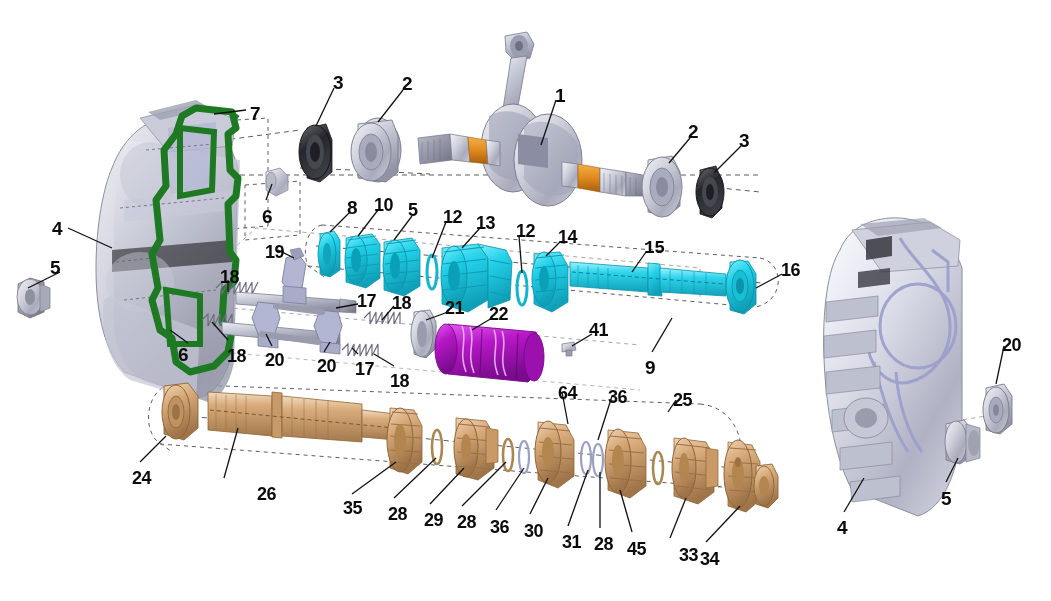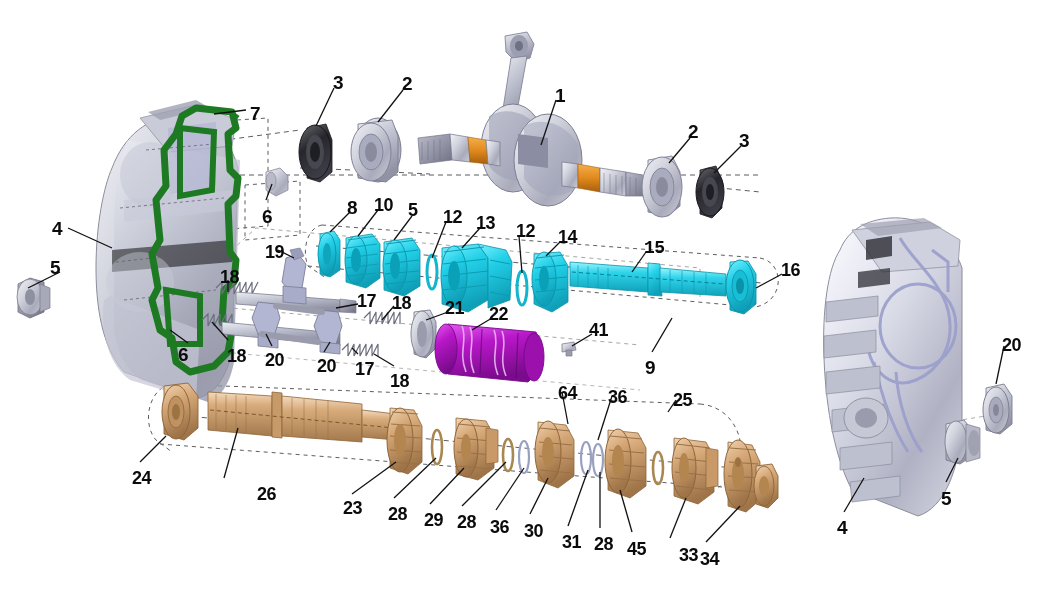--- a/index.html
+++ b/index.html
@@ -668,21 +668,21 @@
       <div class="lbl sm" style="left: 392px; top: 294px;">18</div>
       <div class="lbl sm" style="left: 265px; top: 351px;">20</div>
       <div class="lbl sm" style="left: 317px; top: 357px;">20</div>
       <div class="lbl sm" style="left: 355px; top: 360px;">17</div>
       <div class="lbl sm" style="left: 390px; top: 372px;">18</div>
       <div class="lbl sm" style="left: 445px; top: 299px;">21</div>
       <div class="lbl sm" style="left: 489px; top: 305px;">22</div>
       <div class="lbl sm" style="left: 589px; top: 321px;">41</div>
       <div class="lbl sm" style="left: 132px; top: 469px;">24</div>
       <div class="lbl sm" style="left: 217px; top: 485px; margin-left: 40px;">26</div>
-      <div class="lbl sm" style="left: 343px; top: 499px;">23</div>
+      <div class="lbl sm" style="left: 343px; top: 499px;">35</div>
       <div class="lbl sm" style="left: 388px; top: 505px;">28</div>
       <div class="lbl sm" style="left: 424px; top: 511px;">29</div>
       <div class="lbl sm" style="left: 457px; top: 513px;">28</div>
       <div class="lbl sm" style="left: 490px; top: 518px;">36</div>
       <div class="lbl sm" style="left: 524px; top: 522px;">30</div>
       <div class="lbl sm" style="left: 562px; top: 533px; text-align: center;">31</div>
       <div class="lbl sm" style="left: 594px; top: 535px;">28</div>
       <div class="lbl sm" style="left: 627px; top: 540px;">45</div>
       <div class="lbl sm" style="left: 663px; top: 546px; margin-left: 16px;">33</div>
       <div class="lbl sm" style="left: 700px; top: 550px;">34</div>

